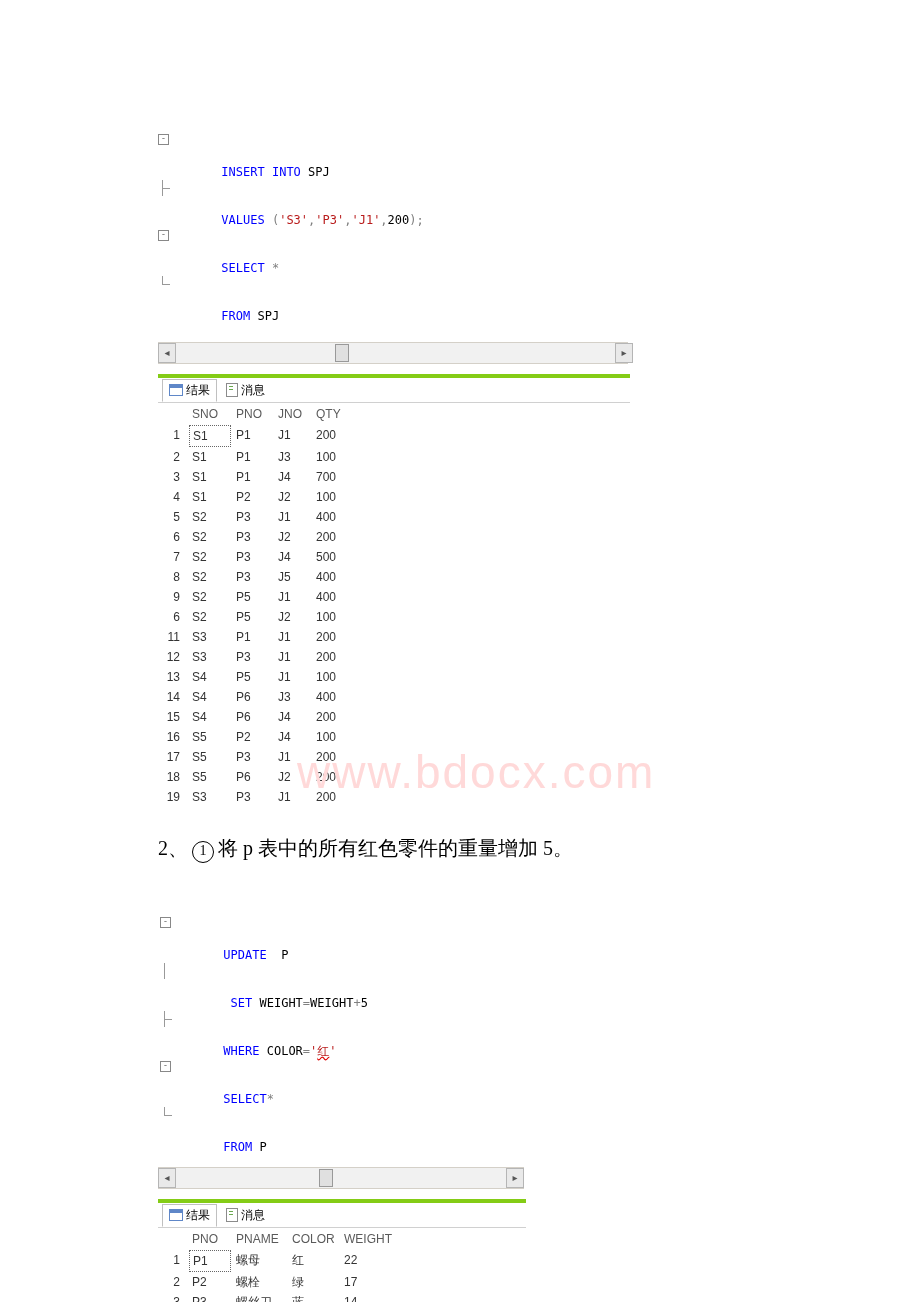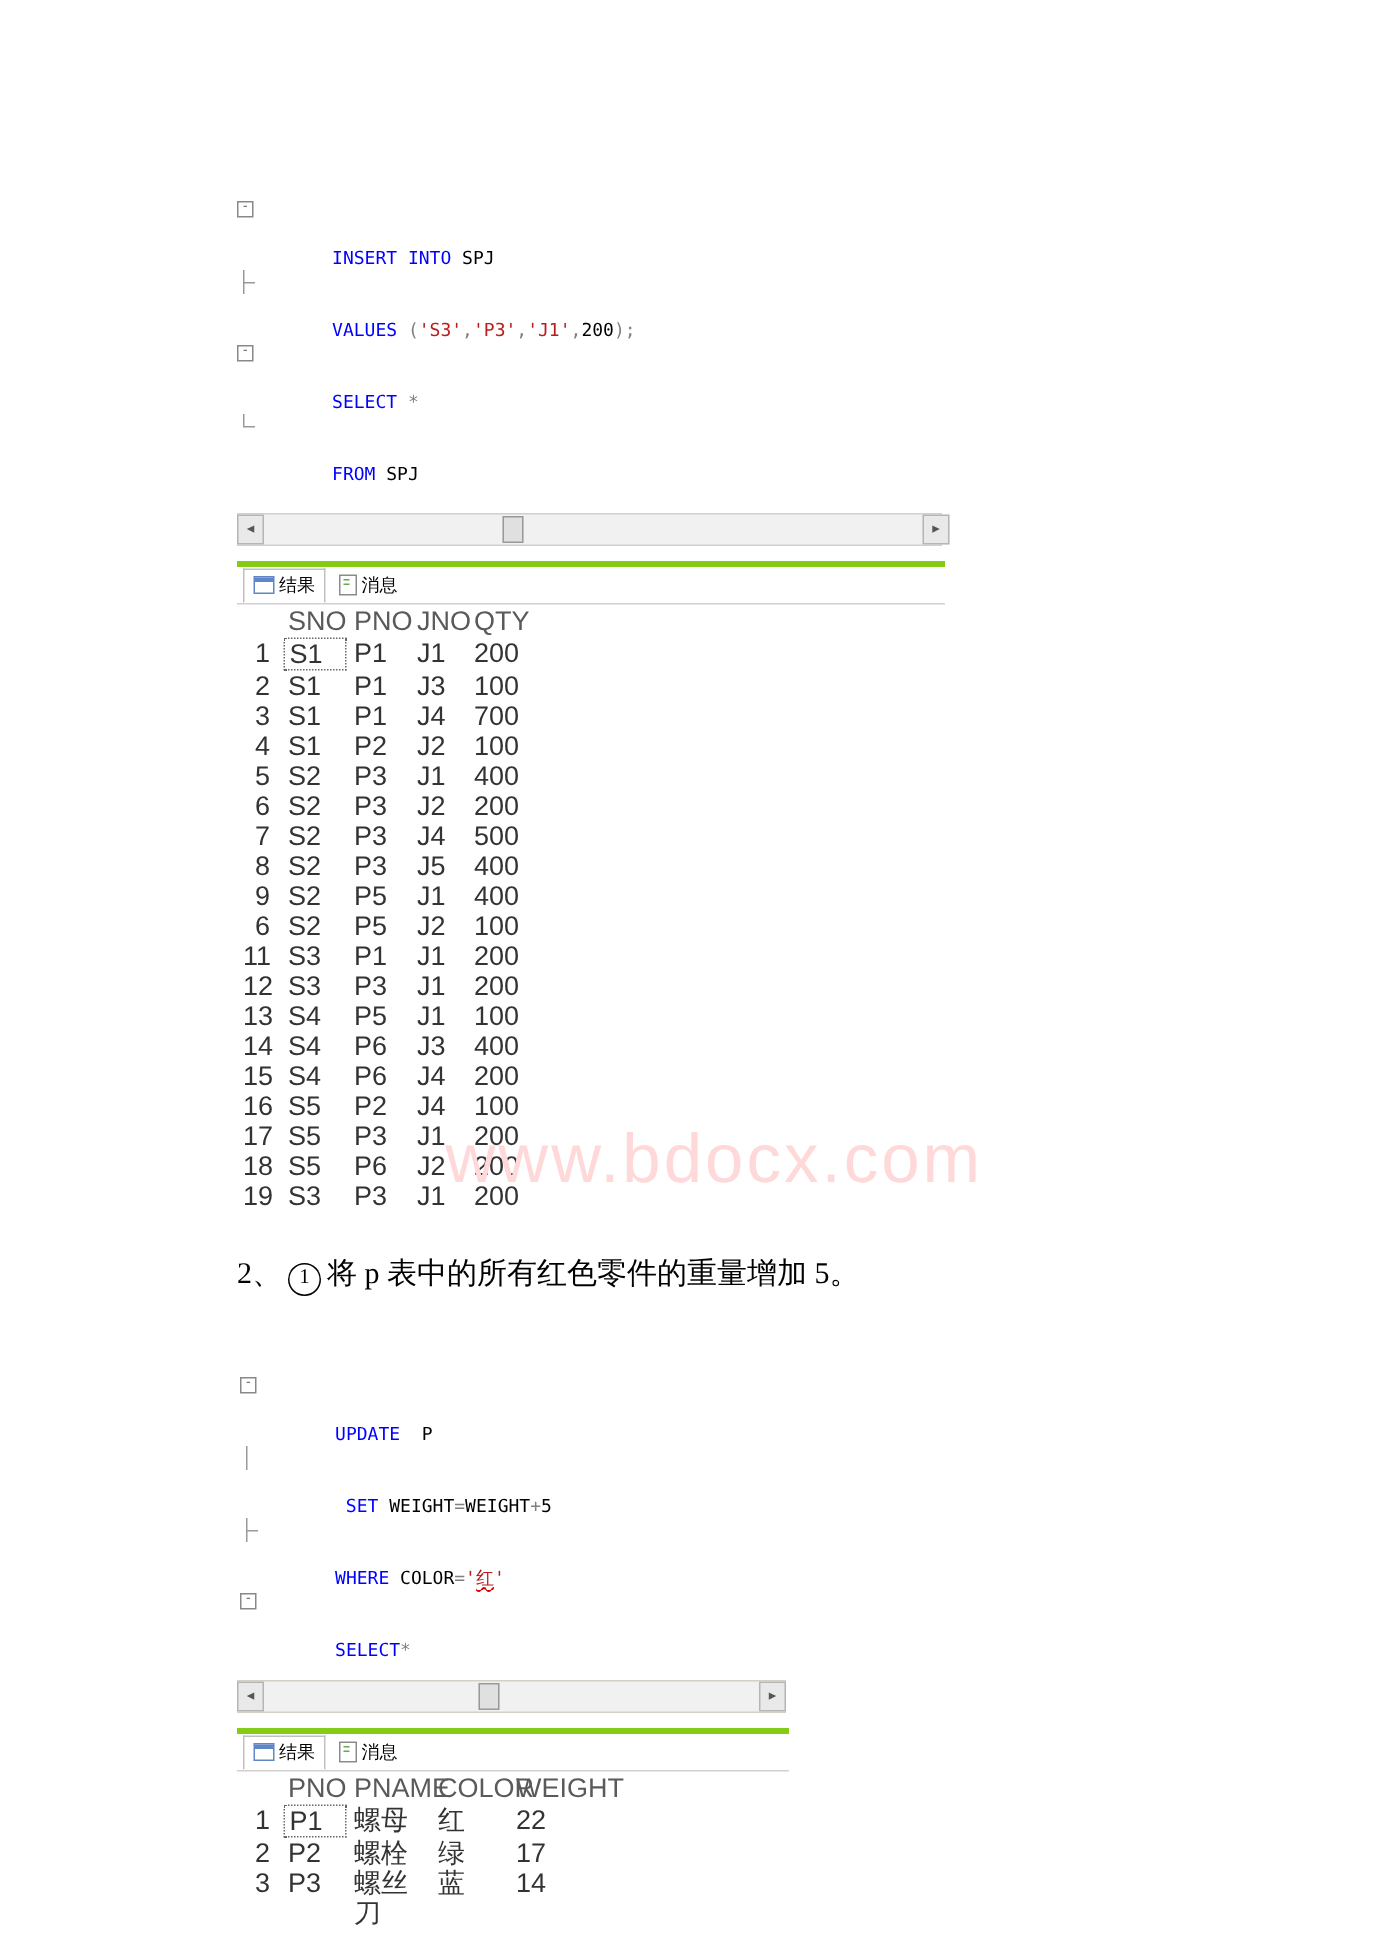--- a/index.html
+++ b/index.html
@@ -141,21 +141,21 @@
     position:absolute;
     left:2px; top:2px; width:4px; height:6px;
     background: linear-gradient(#6aa84f,#6aa84f) 0 0/4px 1px no-repeat,
                 linear-gradient(#6aa84f,#6aa84f) 0 3px/4px 1px no-repeat,
                 linear-gradient(#6aa84f,#6aa84f) 0 6px/4px 1px no-repeat;
   }
 
   .grid-headers, .grid-row {
     display: grid;
     grid-template-columns: 30px 44px 42px 38px 40px;
-    font-size: 18px;
+    font-size: 12px;
     line-height: 20px;
   }
   .grid1 .grid-headers, .grid1 .grid-row {
     width: 260px;
   }
   .grid-headers > div {
     color: #5a5a5a;
     padding: 1px 4px;
     text-align: left;
   }
@@ -434,20 +434,24 @@
       &nbsp;<span class="kw-blue">SET</span><span class="kw-black"> WEIGHT</span><span class="kw-gray">=</span><span class="kw-black">WEIGHT</span><span class="kw-gray">+</span><span class="kw-black">5</span>
     </div>
     <div class="sql-line">
       <div class="tree-v"></div><div class="tree-h"></div>
       <span class="kw-blue">WHERE</span><span class="kw-black"> COLOR</span><span class="kw-gray">=</span><span class="kw-red">'</span><span class="kw-red" style="text-decoration-line:underline; text-decoration-style: wavy; text-decoration-color:#d00;">红</span><span class="kw-red">'</span>
     </div>
     <div class="sql-line">
       <div class="sql-marker">-</div>
       <span class="kw-blue">SELECT</span><span class="kw-gray">*</span>
     </div>
+    <div class="sql-line">
+      <div class="tree-v" style="height:8px;"></div><div class="tree-h"></div>
+      <span class="kw-blue">FROM</span><span class="kw-black"> P</span>
+    </div>
   </div>
 
   <div class="scroll-area2">
     <div class="scroll-arrow-left">◂</div>
     <div class="scroll-thumb"></div>
     <div class="scroll-arrow-right" style="right:-1px;">▸</div>
   </div>
 
   <div class="tabs tabs2">
     <div class="tab active">

